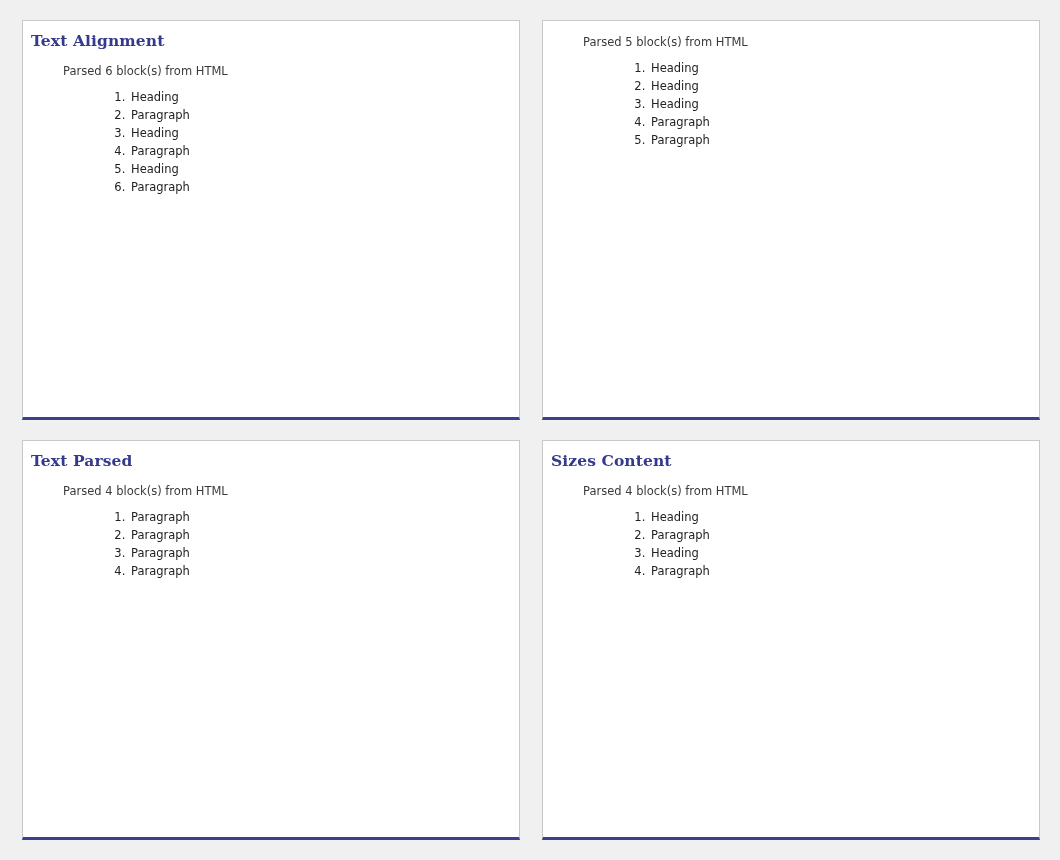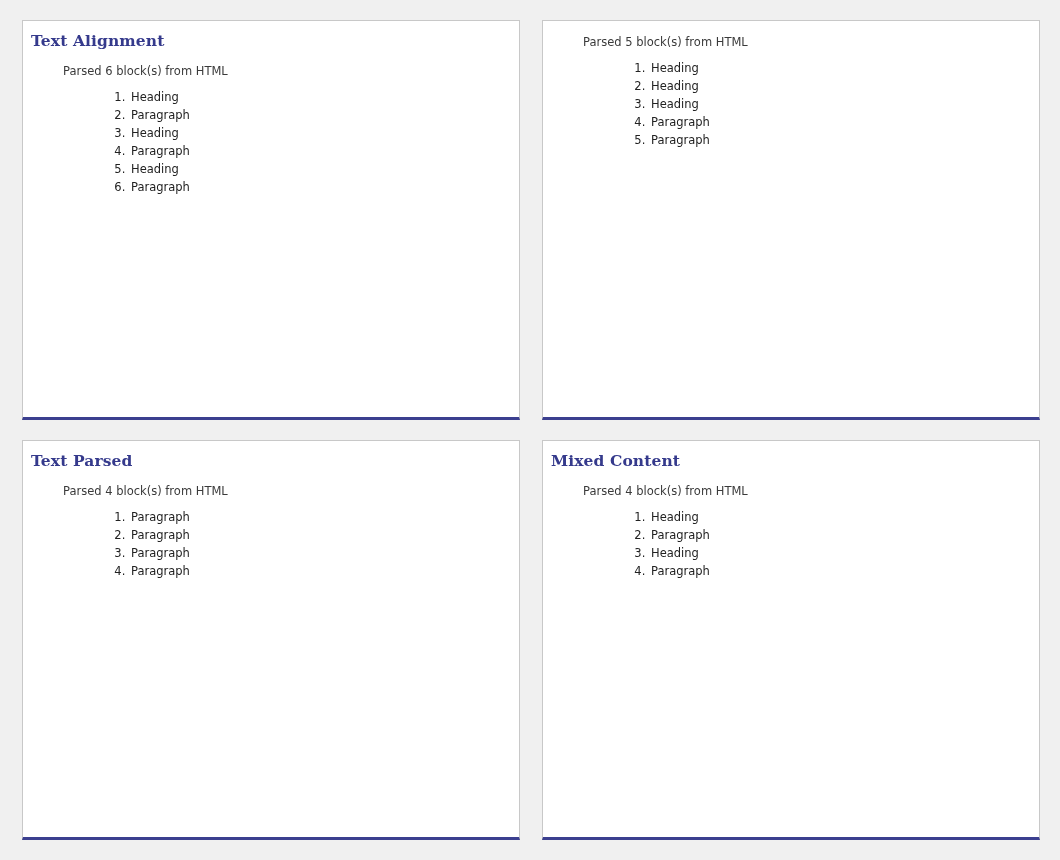--- a/index.html
+++ b/index.html
@@ -94,21 +94,21 @@
     <div class="panel-subtitle">Parsed 4 block(s) from HTML</div>
     <ol class="block-list">
       <li>Paragraph</li>
       <li>Paragraph</li>
       <li>Paragraph</li>
       <li>Paragraph</li>
     </ol>
   </section>
 
   <section class="panel">
-    <div class="panel-title">Mixed Content</div>
+    <div class="panel-title">Sizes Content</div>
     <div class="panel-subtitle">Parsed 4 block(s) from HTML</div>
     <ol class="block-list">
       <li>Heading</li>
       <li>Paragraph</li>
       <li>Heading</li>
       <li>Paragraph</li>
     </ol>
   </section>
 
 </div>

